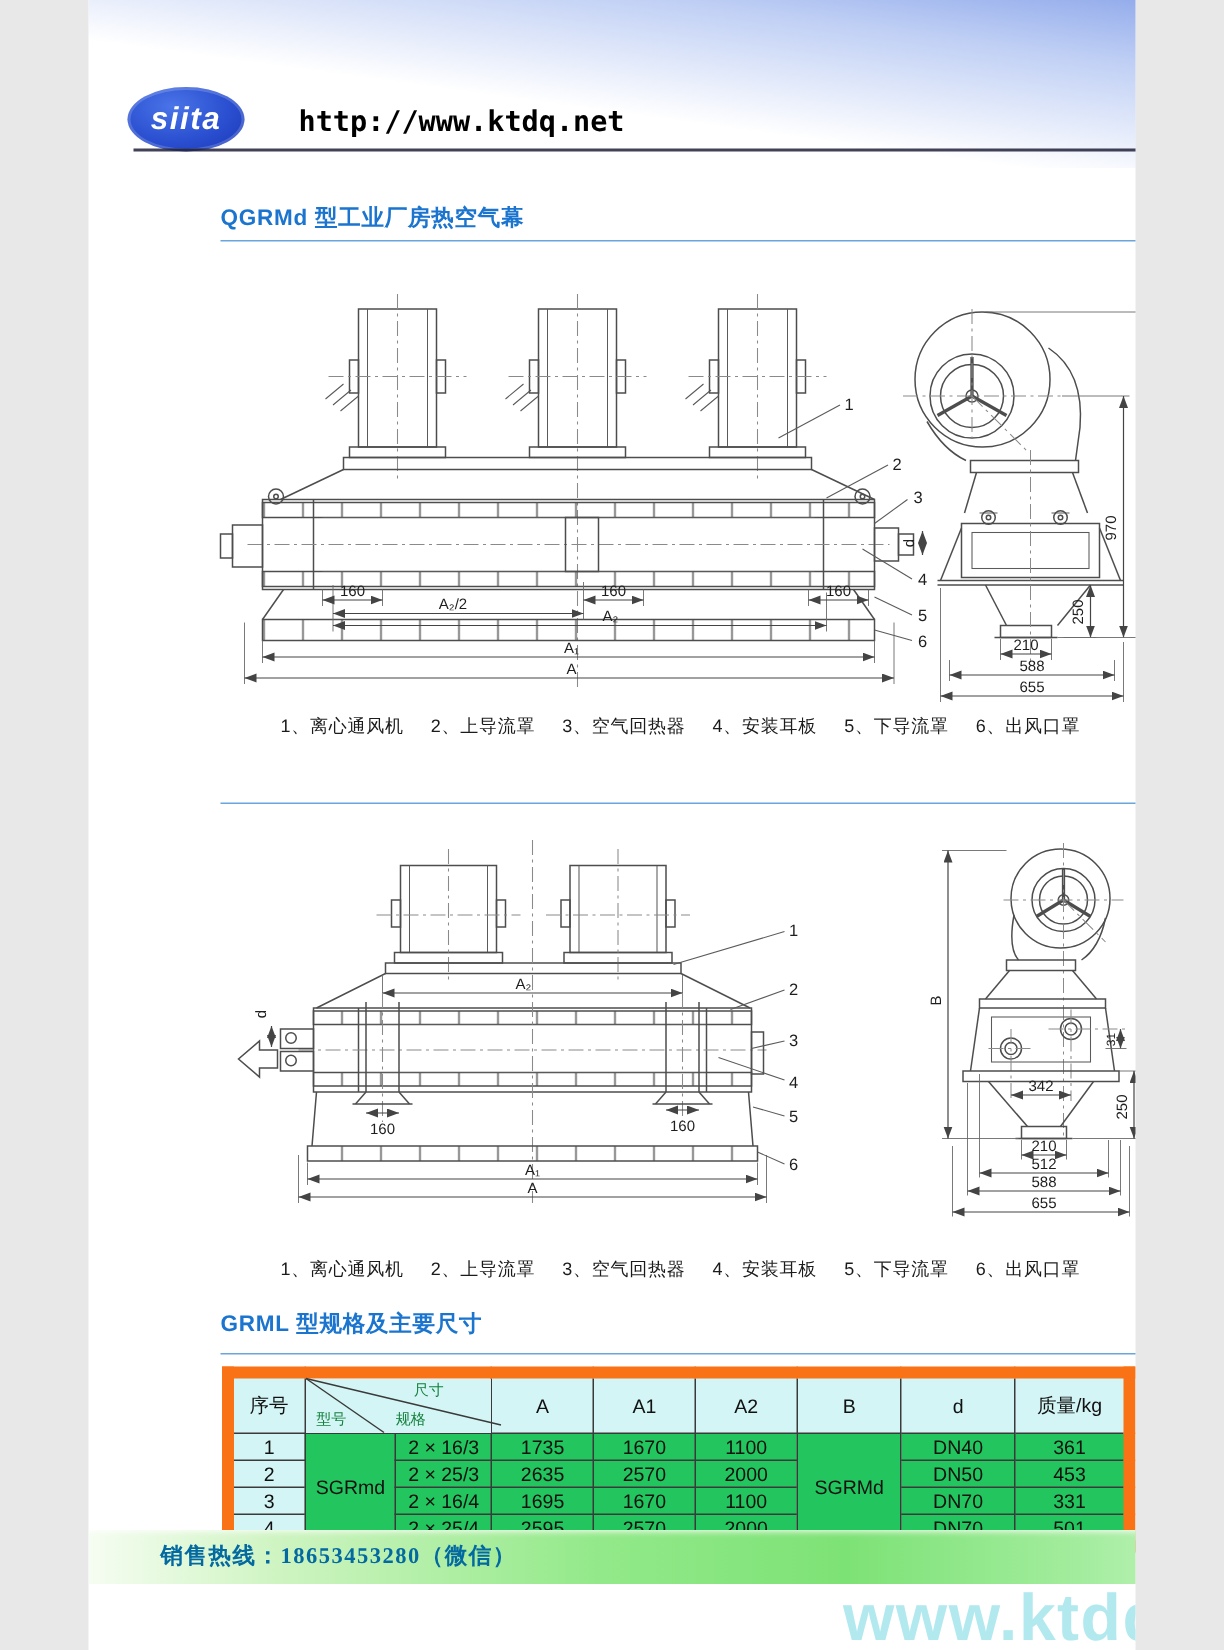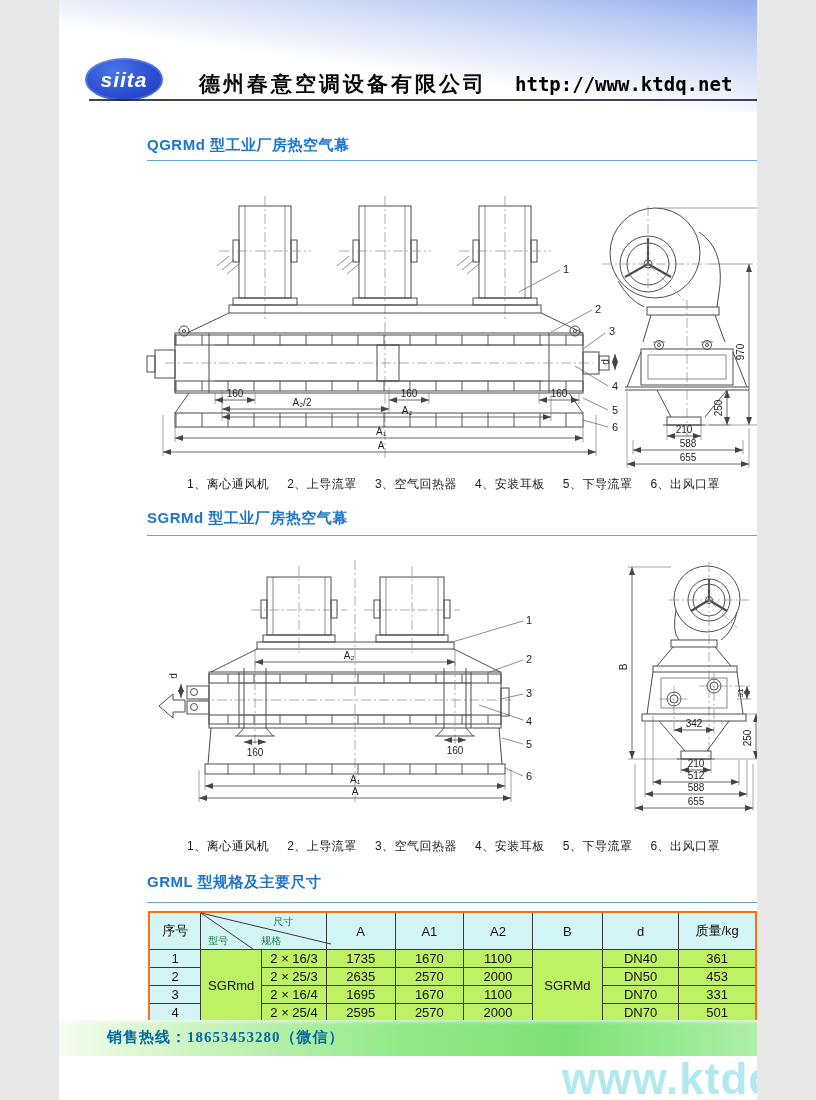--- a/index.html
+++ b/index.html
@@ -33,22 +33,22 @@
   .spk{stroke:#4d4d4d;stroke-width:2.2;fill:none;}
   .rail{fill:url(#tick1);stroke:#4d4d4d;stroke-width:1;}
   .rail2{fill:url(#tick2);stroke:#4d4d4d;stroke-width:1;}
   .dtext{font:10px "Liberation Sans",sans-serif;fill:#1e1e1e;text-anchor:middle;}
   .ctext{font:11px "Liberation Sans",sans-serif;fill:#1e1e1e;text-anchor:middle;}
   
   .legend{position:absolute;left:128px;display:flex;gap:18px;font-size:12px;color:#1b1b1b;letter-spacing:.5px;white-space:nowrap;}
   .lg1{top:476px}.lg2{top:838px}
   
   .spec-table{position:absolute;left:89px;top:911px;border-collapse:collapse;table-layout:fixed;
-    border:2px solid #f97316;font-size:13px;color:#111;}
-  .spec-table td{border:1px solid #3a3a3a;text-align:center;vertical-align:middle;padding:0;height:17px;background:#bef264;}
+    border:8px solid #f97316;font-size:13px;color:#111;}
+  .spec-table td{border:1px solid #3a3a3a;text-align:center;vertical-align:middle;padding:0;height:17px;background:#22c55e;}
   .spec-table tr.hd td{height:36px;}
   .spec-table td.cy{background:#d4f5f5;}
   .corner{position:relative;}
   .corner .lbl{position:absolute;font-size:10px;color:#15803d;line-height:1;}
   .corner .lsz{top:4px;left:72px;}
   .corner .lmo{bottom:3px;left:7px;}
   .corner .lgg{bottom:3px;left:60px;}
   .corner svg{position:absolute;top:0;left:0;}
   
   .band{position:absolute;left:0;top:1020px;width:816px;height:36px;
@@ -63,28 +63,26 @@
 </head>
 <body>
 
 <div class="page">
 
   <div class="hdr-grad"></div>
   <div class="logo">
     <span>siita</span>
   </div>
   <div class="company">
-    <span class="cn">德州春意空调设备有限公司</span>
     <span class="url">http://www.ktdq.net</span>
   </div>
   <div class="hdr-rule"></div>
 
   <div class="sec-title t1">QGRMd 型工业厂房热空气幕</div>
   <div class="sec-rule r1"></div>
-  <div class="sec-title t2">SGRMd 型工业厂房热空气幕</div>
   <div class="sec-rule r2"></div>
   <div class="sec-title t3">GRML 型规格及主要尺寸</div>
   <div class="sec-rule r3"></div>
 
   <svg class="d1" width="816" height="300" viewBox="0 168 816 300">
     <defs>
       <marker id="arre" markerWidth="9" markerHeight="7" refX="8" refY="3" orient="auto" markerUnits="userSpaceOnUse">
         <path d="M0,0 L8,3 L0,6 Z" fill="#444"></path>
         </marker>
       <marker id="arrs" markerWidth="9" markerHeight="7" refX="8" refY="3" orient="auto-start-reverse" markerUnits="userSpaceOnUse">

